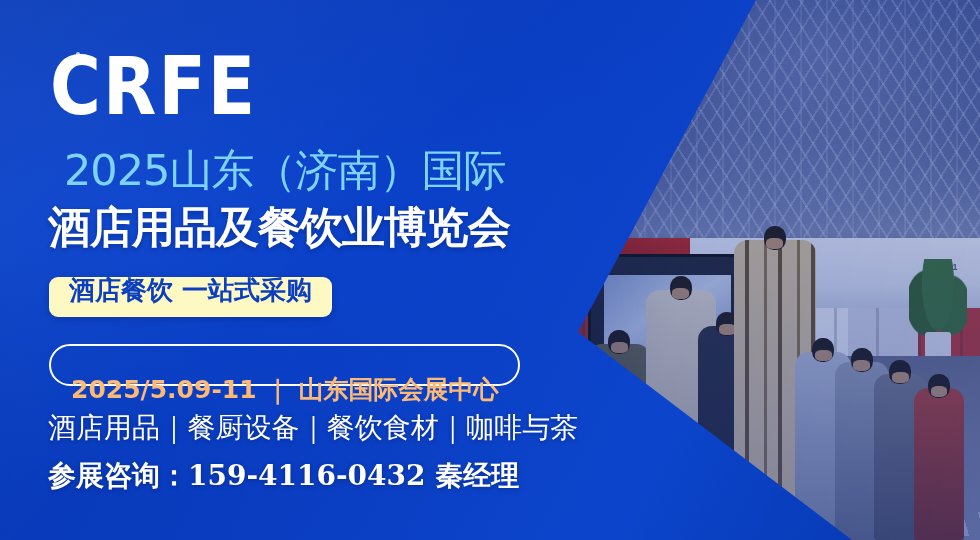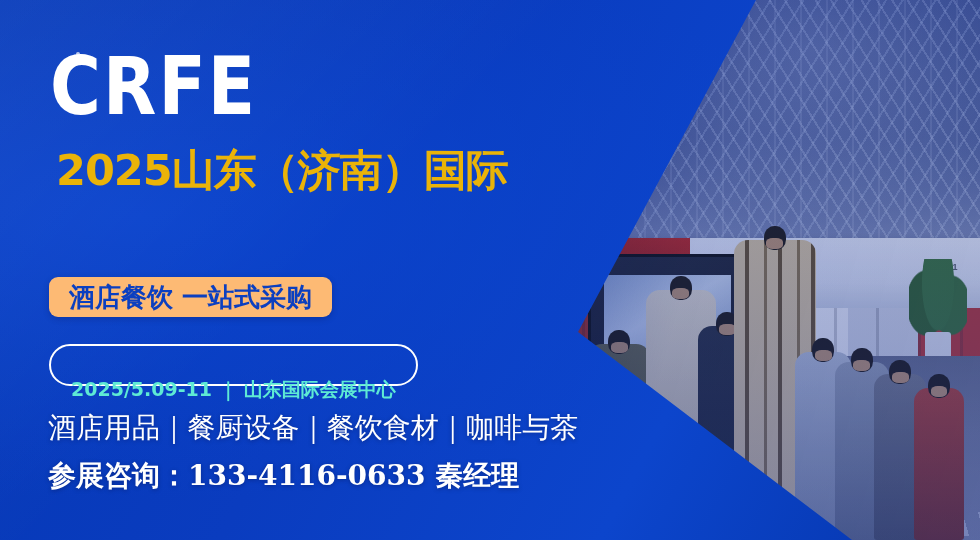--- a/index.html
+++ b/index.html
@@ -235,28 +235,28 @@
     left: 28px;
     top: 52px;
     width: 4px; height: 4px;
     border-radius: 50%;
     background: #cfd8ee;
     opacity: .9;
   }
 
   .title-1 {
     position: absolute;
-    left: 8px;
+    left: 16px;
     top: 148px;
     font-family: "DejaVu Sans", "Liberation Sans", sans-serif;
     font-size: 43px;
-    font-weight: 700;
+    font-weight: 400;
     line-height: 1.05;
     letter-spacing: -1px;
-    color: #eab308;
+    color: #7dd3fc;
     white-space: nowrap;
   }
   .title-2 {
     position: absolute;
     left: 0;
     top: 205px;
     font-family: "DejaVu Sans", "Liberation Sans", sans-serif;
     font-size: 43px;
     font-weight: 700;
     line-height: 1.05;
@@ -266,22 +266,22 @@
     text-shadow: 0 2px 5px rgba(0,10,50,.30);
   }
 
   .badge-pill {
     position: absolute;
     left: 1px;
     top: 277px;
     height: 40px;
     padding: 0 20px;
     display: flex;
-    align-items: center;
-    background: #fdba74;
+    align-items: flex-start;
+    background: #fef9c3;
     border-radius: 9px;
     box-shadow: 0 2px 6px rgba(0,10,60,.22);
   }
   .badge-pill span {
     font-family: "DejaVu Sans", "Liberation Sans", sans-serif;
     font-size: 26px;
     font-weight: 700;
     letter-spacing: 0px;
     color: #0b3fc0;
     white-space: nowrap;
@@ -295,23 +295,23 @@
     height: 42px;
     padding: 0 20px;
     display: flex;
     align-items: center;
     border: 2px solid #ffffff;
     border-radius: 22px;
     box-sizing: border-box;
   }
   .date-pill span {
     font-family: "DejaVu Sans", "Liberation Sans", sans-serif;
-    font-size: 19px;
-    font-weight: 700;
-    color: #5eead4;
+    font-size: 25px;
+    font-weight: 700;
+    color: #fdba74;
     white-space: nowrap;
     line-height: 1;
     letter-spacing: 0px;
     margin-top: 48px;
   }
 
   .categories {
     position: absolute;
     left: 0;
     top: 409px;
@@ -393,26 +393,27 @@
   </div>
 
   <div class="blue-panel"></div>
   <div class="blue-panel-sheen"></div>
 
   <div class="content">
     <div class="logo-dot"></div>
     <div class="crfe-logo">CRFE</div>
 
     <div class="title-1">2025山东（济南）国际</div>
+    <div class="title-2">酒店用品及餐饮业博览会</div>
 
     <div class="badge-pill">
       <span>酒店餐饮 一站式采购</span>
     </div>
 
     <div class="date-pill">
       <span>2025/5.09-11 ｜ 山东国际会展中心</span>
     </div>
 
     <div class="categories">酒店用品｜餐厨设备｜餐饮食材｜咖啡与茶</div>
-    <div class="contact">参展咨询：133-4116-0633 秦经理</div>
+    <div class="contact">参展咨询：159-4116-0432 秦经理</div>
   </div>
 
 </div>
 
 </body></html>

